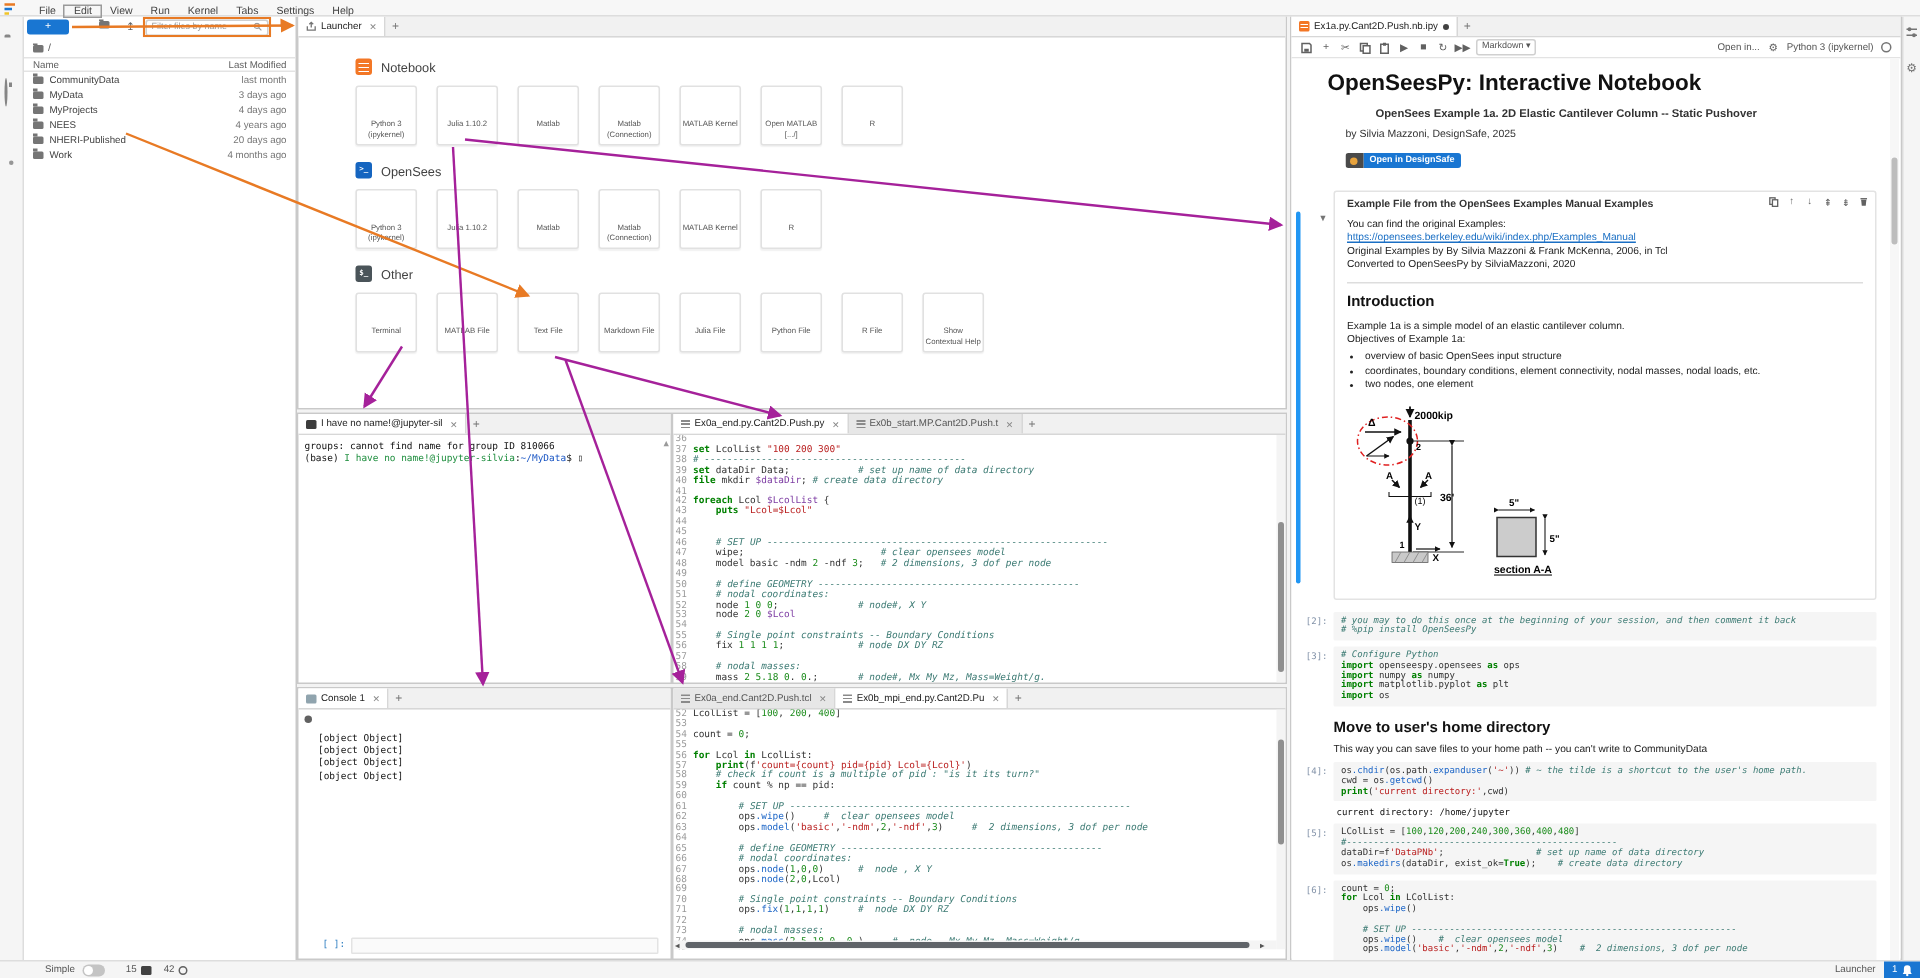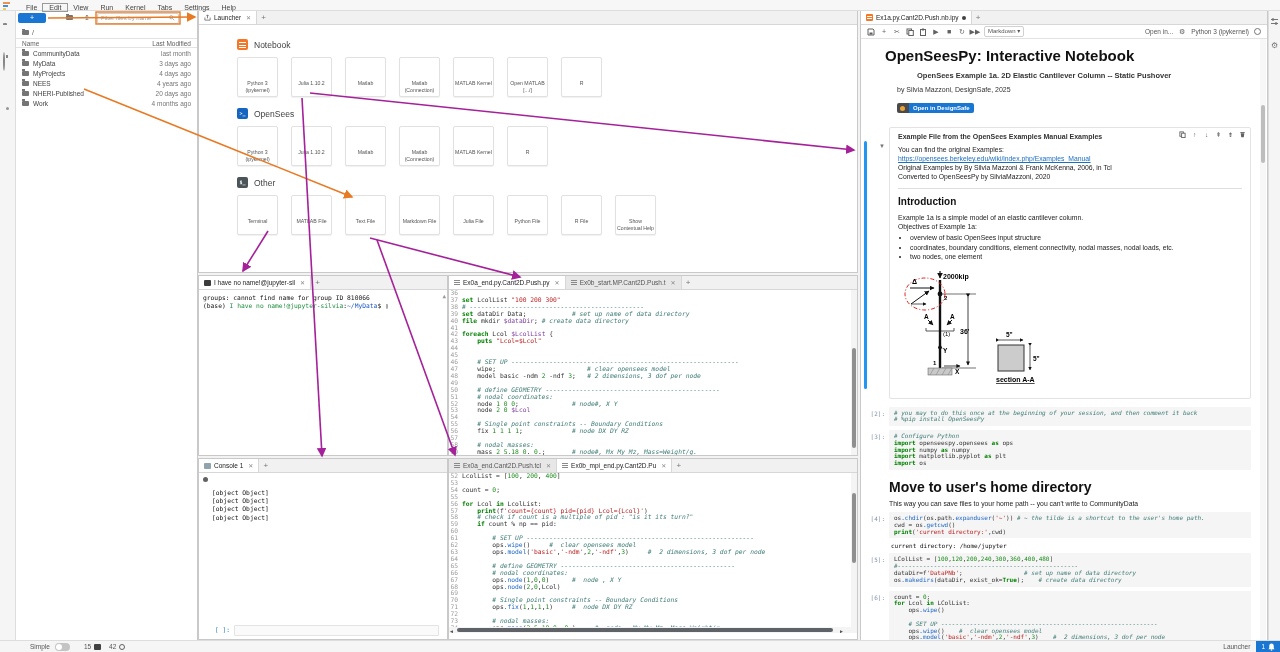--- a/index.html
+++ b/index.html
@@ -122,21 +122,21 @@
   #md2-cell hr{border:none;border-top:1px solid #ddd;margin:7px 0}
   .md-h2{font-size:10px;font-weight:bold;color:#111;margin:2px 0 6px 0}
   #md2-cell ul{margin:2px 0 4px 12px}
   #md2-cell li{font-size:6.8px;line-height:9.5px;color:#222}
   .nb-codecell{display:flex;margin:4px 2px 4px 2px}
   .nb-prompt{width:26px;flex:none;font:6px "DejaVu Sans Mono",monospace;color:#8292a8;text-align:right;padding:3px 4px 0 0}
   .nb-input{flex:1;background:#f5f5f5;border-radius:1px;padding:3px 5px;font:6px "DejaVu Sans Mono",monospace;line-height:6.8px;overflow:hidden}
   .nl{white-space:pre;min-height:6.8px}
   .nb-output{font:6px "DejaVu Sans Mono",monospace;margin:1px 0 4px 30px;color:#111}
   #md3{margin:9px 0 2px 28px}
-  #md3 .md-h2{margin-bottom:4px;font-size:14px}
+  #md3 .md-h2{margin-bottom:4px;font-size:10px}
   #md3 .md-p{font-size:6.8px}
   
   #fig{margin:4px 0 2px 0}
   
   #statusbar{position:absolute;left:0;bottom:0;width:1280px;height:12px;background:#f5f5f5;border-top:1px solid #ddd;display:flex;align-items:center;font-size:6.5px;color:#555;z-index:6}
   #sb-simple{margin-left:30px}
   .tgl{width:15px;height:8px;border-radius:4px;background:#c4c4c4;position:relative;margin:0 14px 0 5px}
   .tgl::before{content:'';position:absolute;left:1px;top:1px;width:6px;height:6px;border-radius:50%;background:#fff}
   .sb-ic-term{width:7px;height:6px;background:#424242;border-radius:1px;margin:0 8px 0 3px}
   .sb-ic-kernel{width:6px;height:6px;border:1px solid #616161;border-radius:50%;margin-left:3px}

